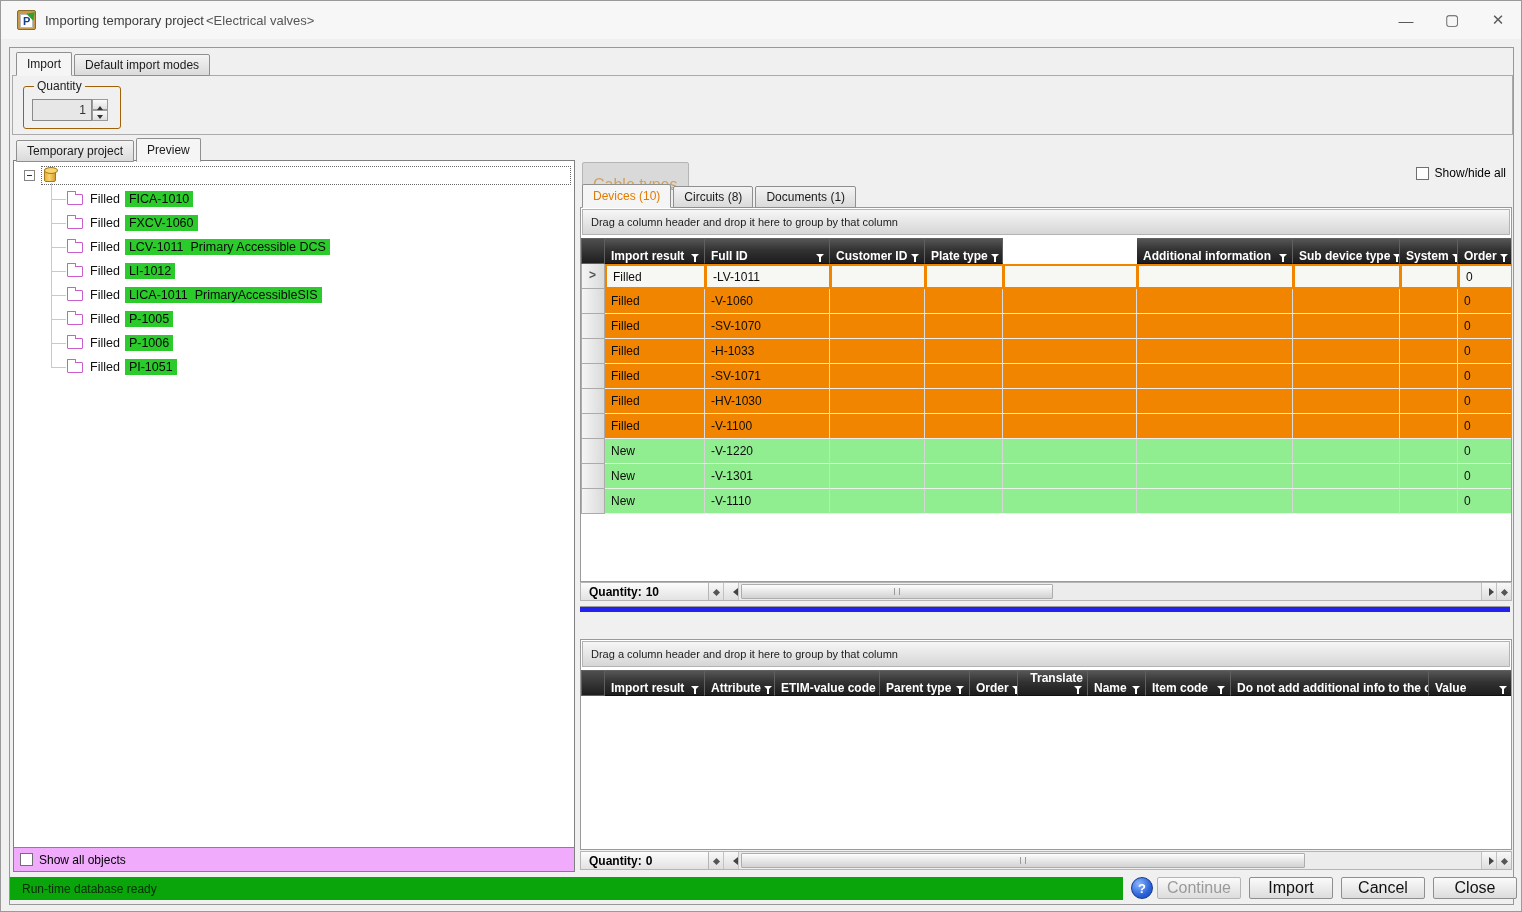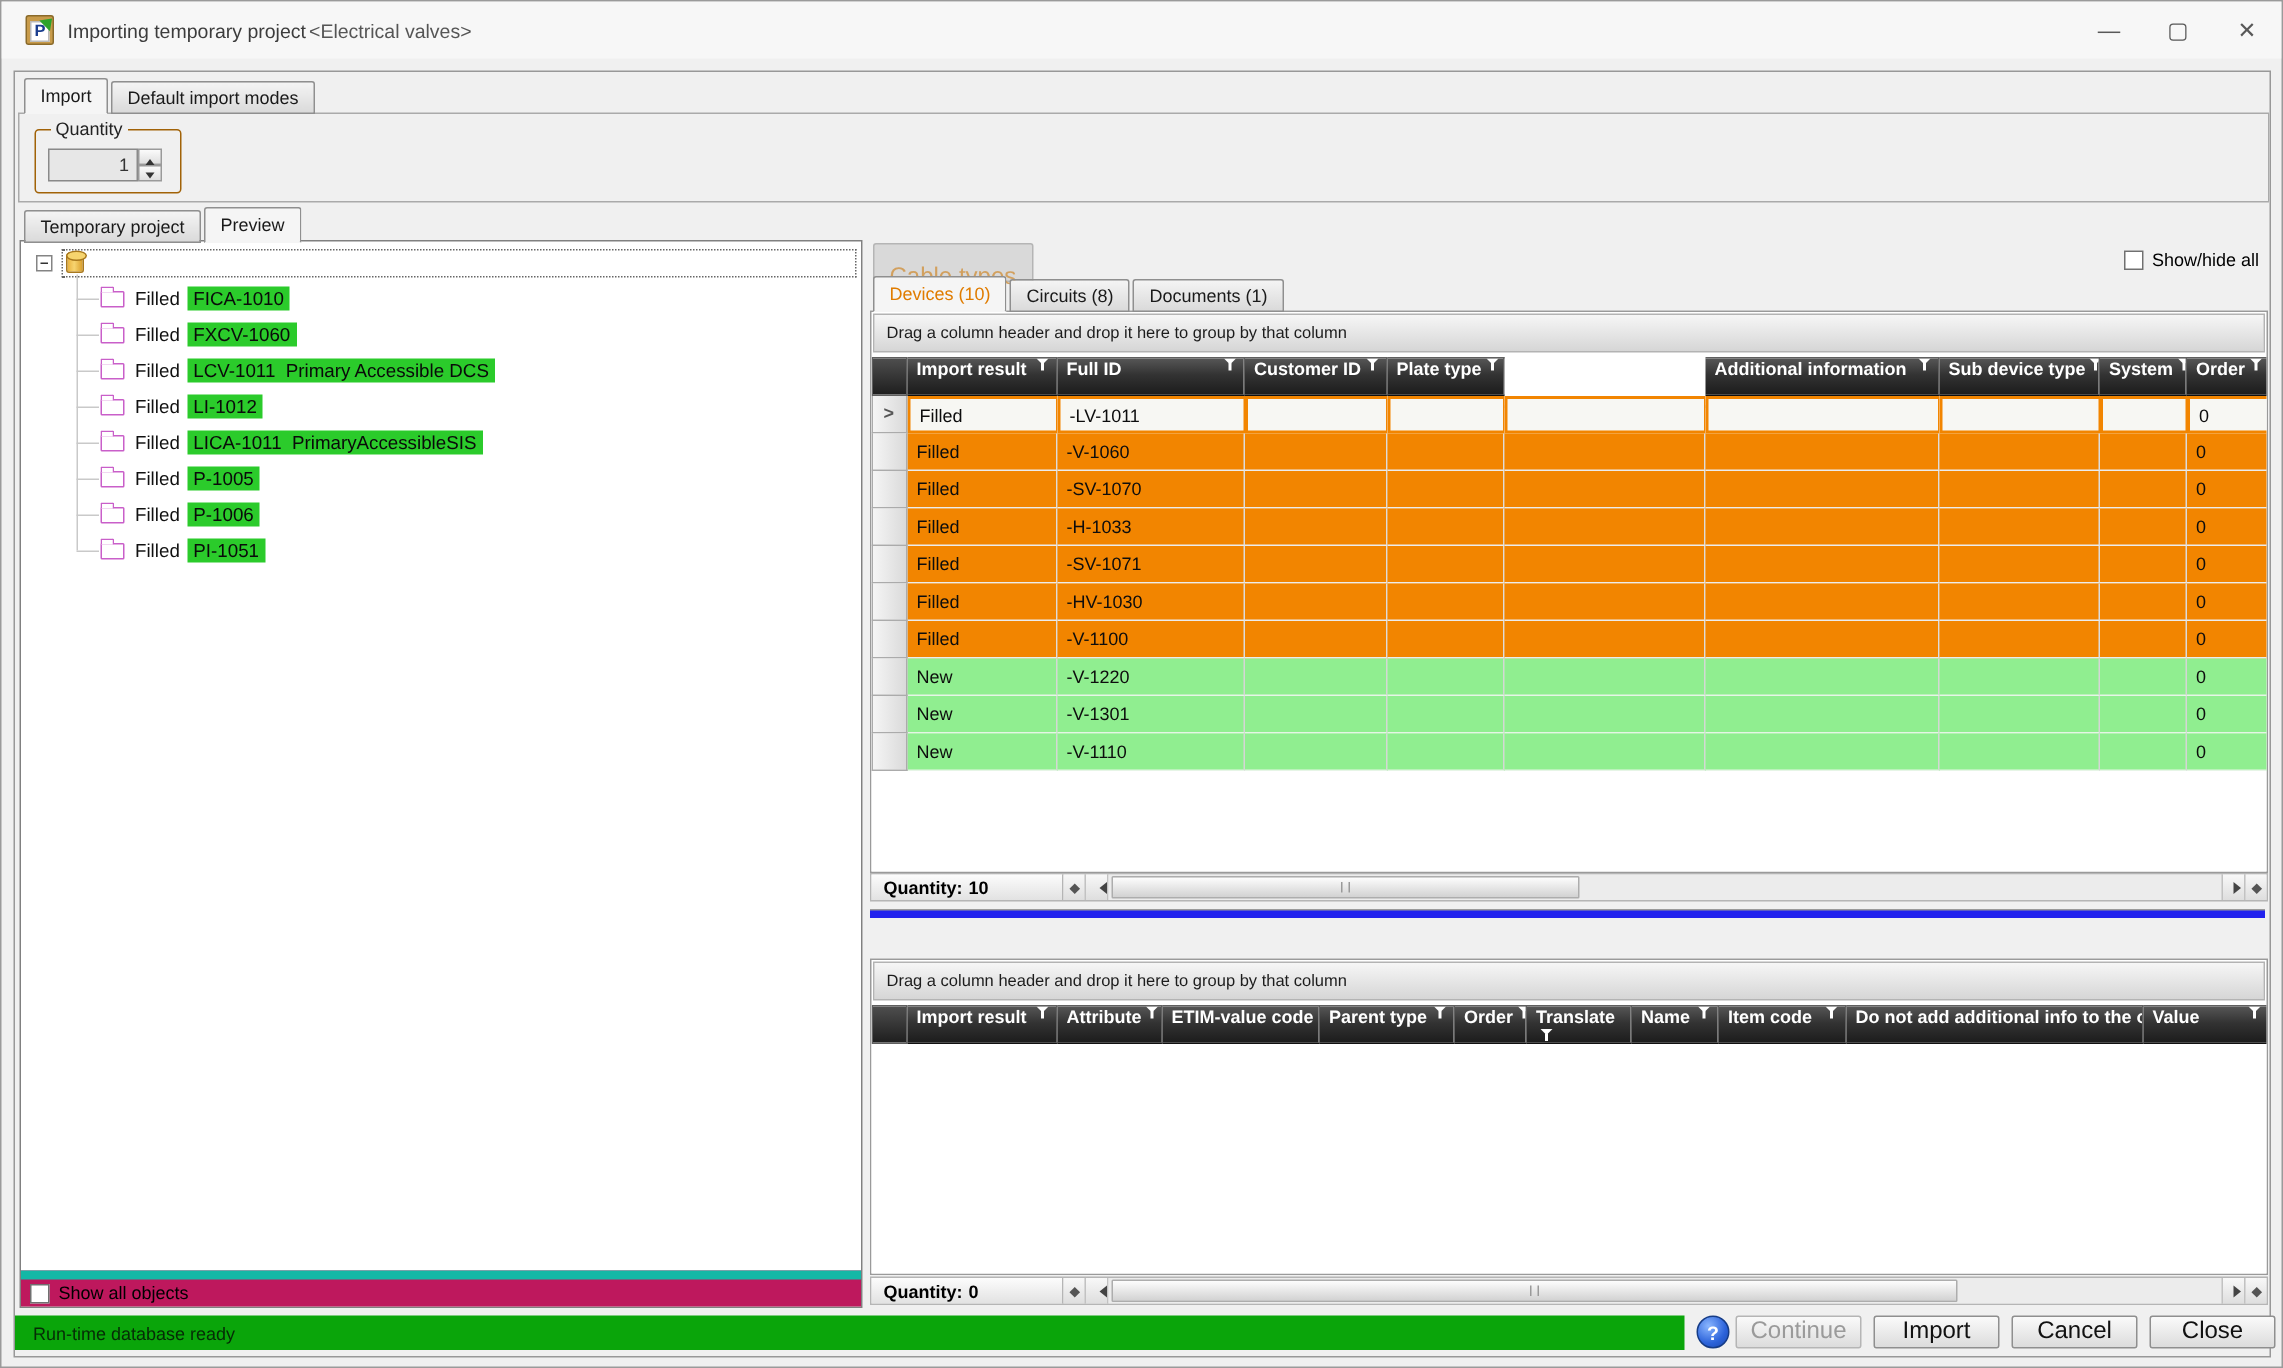--- a/index.html
+++ b/index.html
@@ -61,37 +61,37 @@
   .db-icon { width:12px; height:14px; background:linear-gradient(90deg,#e9b23e,#f7d470 45%,#d99f2c); border:1px solid #a8781d; border-radius:3px 3px 2px 2px; position:relative; }
   .db-icon::before { content:""; position:absolute; left:-1px; top:-2px; width:12px; height:5px; border:1px solid #a8781d; border-radius:50%; background:#f6d46e; }
   .tree-items { position:absolute; left:0; top:26px; width:100%; }
   .trunk { position:absolute; left:37px; top:22px; width:1px; height:184px; border-left:1px solid #c9c9c9; }
   .tree-item { position:relative; height:24px; display:flex; align-items:center; padding-left:53px; font-size:12.5px; }
   .tree-item::before { content:""; position:absolute; left:37px; top:12px; width:15px; border-top:1px solid #c9c9c9; }
   .folder { width:16px; height:11px; border:1px solid #c95fc9; background:#fff; border-radius:1px; position:relative; margin-right:7px; flex:none; }
   .folder::before { content:""; position:absolute; left:-1px; top:-4px; width:7px; height:3px; border:1px solid #c95fc9; border-bottom:none; background:#fff; border-radius:1px 1px 0 0; }
   .t-status { color:#111; margin-right:5px; }
   .t-label { background:#2bcb2b; color:#0a0a0a; padding:1px 4px; white-space:pre; }
-  .show-all-row { height:24px; border-top:6px solid #14b8a6; display:flex; align-items:center; padding-left:6px; font-size:12px; background:#be185d; }
+  .show-all-row { height:24px; border-top:1px solid #14b8a6; display:flex; align-items:center; padding-left:6px; font-size:12px; background:#f0abfc; }
   .cb { width:13px; height:13px; border:1px solid #707070; background:#fff; display:inline-block; margin-right:6px; flex:none; }
 
   
   .right-panel { position:absolute; left:570px; top:114px; width:932px; height:710px; }
   .cable-tab { position:absolute; left:2px; top:0px; height:22px; line-height:20px; padding:12px 10px; font-size:16px;
                border:1px solid #b5b5b5; border-radius:2px 2px 0 0; background:#d9d9d9; color:#d2a05e; }
   .show-hide { position:absolute; right:6px; top:4px; display:flex; align-items:center; font-size:12px; }
   .device-tabs { position:absolute; left:2px; top:22px; height:24px; z-index:2; }
   .rp-box { position:absolute; left:0px; top:45px; width:932px; height:375px; border:1px solid #9a9a9a; background:#fff; }
   .hint-bar { height:26px; background:linear-gradient(#f6f6f6,#d6d6d6); border:1px solid #b3b3b3; margin:1px; font-size:11px; color:#1c1c1c; padding:6px 0 0 8px; }
   .grid { position:absolute; left:0; top:30px; right:0; bottom:0; background:#fff; overflow:hidden; }
   .grid-hrow { display:flex; height:26px; }
   .corner { background:linear-gradient(#4e4e4e,#1e1e1e); border:1px solid #5f5f5f; flex:none; }
   .hcell { background:linear-gradient(#565656,#333 45%,#1c1c1c); color:#fff; font-size:12px; font-weight:bold;
            border-right:1px solid #606060; border-top:1px solid #606060; border-bottom:1px solid #101010;
-           display:flex; align-items:flex-start; justify-content:space-between; padding:0 4px 0 6px; overflow:hidden; white-space:nowrap; flex:none; }
+           display:flex; align-items:flex-end; justify-content:space-between; padding:0 4px 0 6px; overflow:hidden; white-space:nowrap; flex:none; }
   .funnel { width:9px; height:9px; position:relative; flex:none; margin-left:3px; }
   .funnel::before { content:""; position:absolute; left:0; top:0; border-left:4px solid transparent; border-right:4px solid transparent; border-top:4px solid #fff; }
   .funnel::after { content:""; position:absolute; left:3px; top:3px; width:2px; height:5px; background:#fff; }
   .grid-row { display:flex; height:25px; }
   .rowhdr { width:24px; flex:none; background:linear-gradient(90deg,#f5f5f5,#dadada); border:1px solid #ababab; border-top:none; position:relative; }
   .rowhdr.sel::after { content:">"; position:absolute; left:7px; top:4px; color:#555; font-size:12px; font-weight:bold; }
   .cell { font-size:12px; color:#0d0d0d; padding:0 6px; display:flex; align-items:center; overflow:hidden; white-space:nowrap; flex:none; }
   .r-filled .cell { background:#f28500; border-right:1px solid #dcdcdc; border-bottom:1px solid #ececec; }
   .r-new .cell { background:#90ee90; border-right:1px solid #d5d5d5; border-bottom:1px solid #e6f5e6; }
   .r-selected .cell { background:#f7f7f3; border:2px solid #f28500; border-right-width:1px; }

